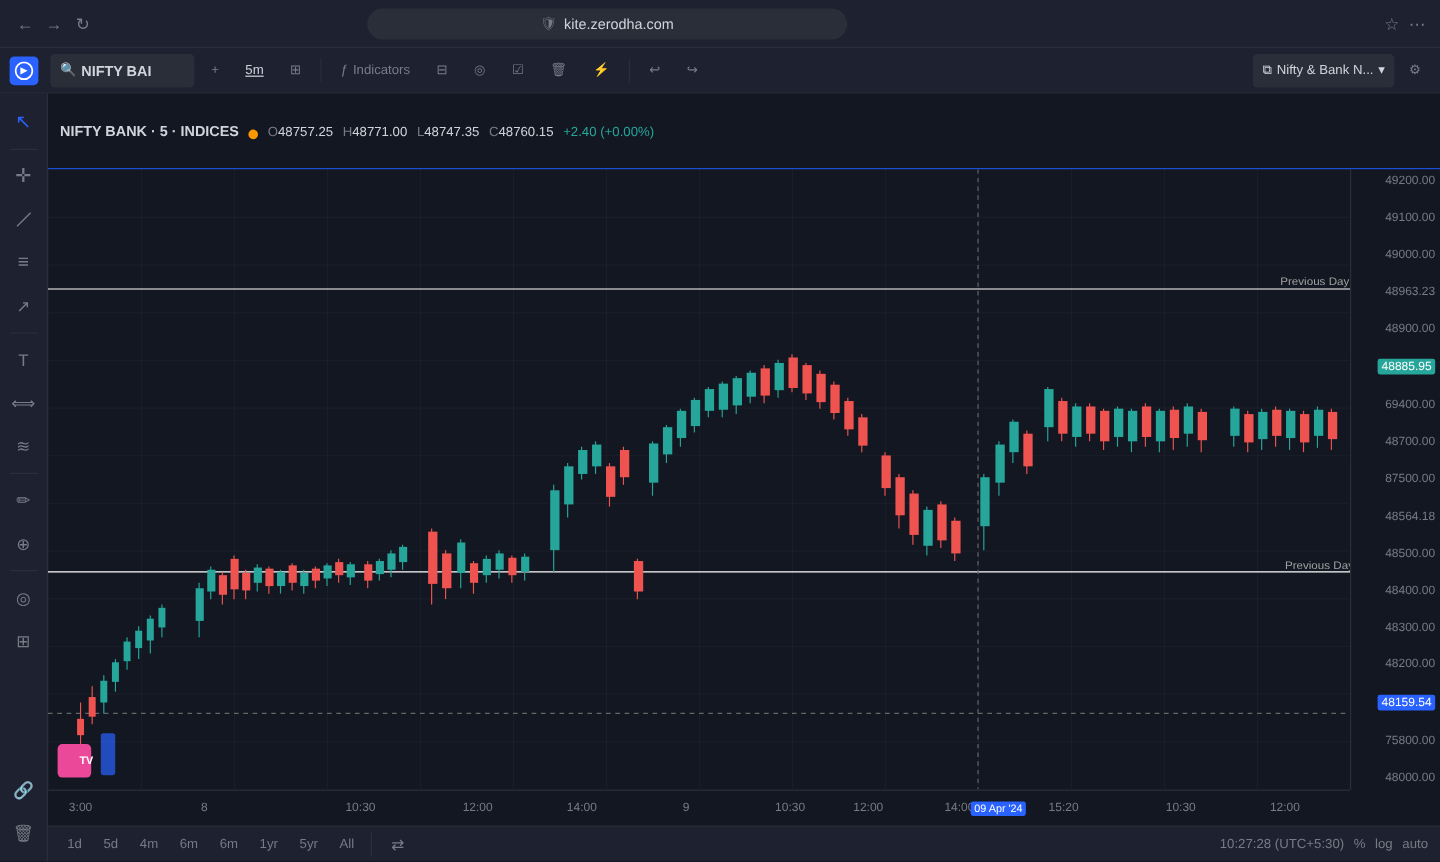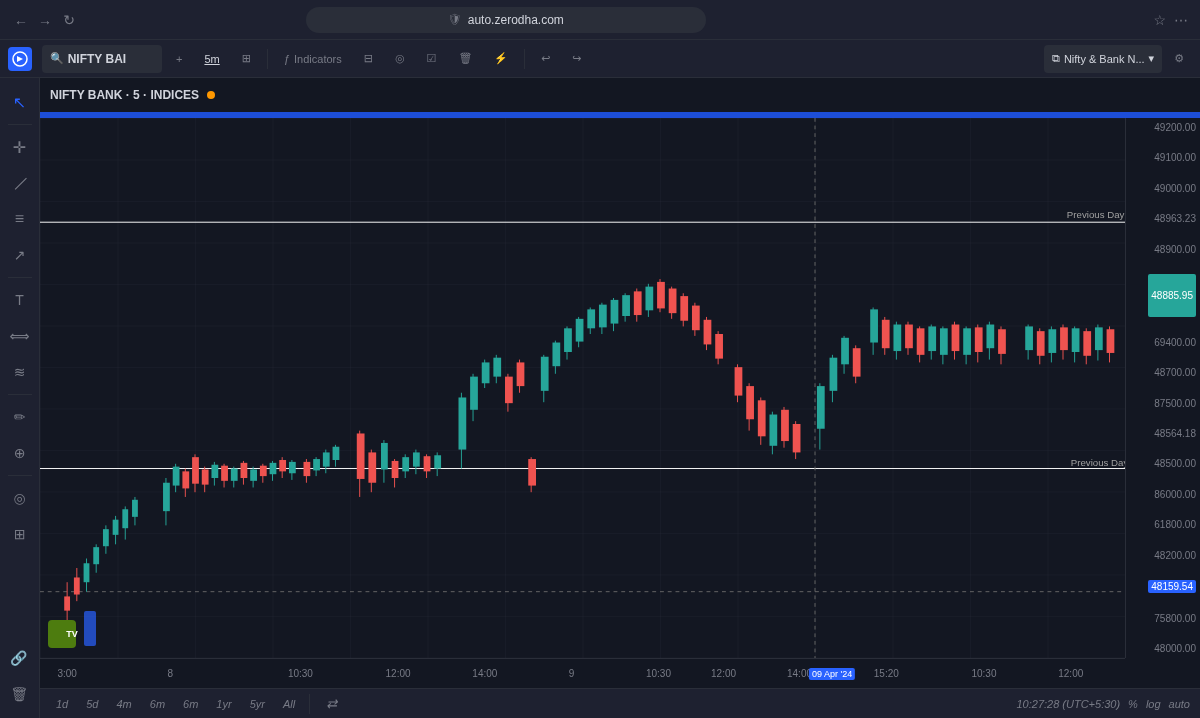--- a/index.html
+++ b/index.html
@@ -165,25 +165,25 @@
     .chart-container {
       flex: 1;
       display: flex;
       flex-direction: column;
       background: #131722;
       position: relative;
     }
 
     
     .chart-header {
-      padding: 10px 10px;
-      display: flex;
-      align-items: center;
+      padding: 24px 10px;
+      display: flex;
+      align-items: flex-end;
       gap: 8px;
-      border-bottom: 6px solid #1d4ed8;
+      border-bottom: 1px solid #1d4ed8;
     }
     .chart-title {
       font-size: 12px;
       font-weight: 600;
       color: #d1d4dc;
     }
     .chart-dot {
       width: 8px;
       height: 8px;
       border-radius: 50%;
@@ -242,21 +242,20 @@
 
     
     .bottom-bar {
       height: 30px;
       background: #1e2130;
       border-top: 1px solid #2a2e39;
       display: flex;
       align-items: center;
       padding: 0 10px;
       gap: 6px;
-      font-style: italic;
     }
     .timeframe-btn {
       padding: 2px 6px;
       border-radius: 3px;
       cursor: pointer;
       font-size: 11px;
       color: #787b86;
     }
     .bottom-right {
       margin-left: auto;
@@ -276,21 +275,21 @@
 <body>
 
 <div class="browser-chrome">
   <div class="nav-buttons">
     <div class="nav-btn">←</div>
     <div class="nav-btn">→</div>
     <div class="nav-btn">↻</div>
   </div>
   <div class="address-bar">
     <span class="shield-icon">🛡</span>
-    <span>auto.zerodha.com</span>
+    <span>kite.zerodha.com</span>
   </div>
   <div class="browser-actions">
     <div class="browser-action-btn">☆</div>
     <div class="browser-action-btn">⋯</div>
   </div>
 </div>
 
 <div class="toolbar">
   <div class="toolbar-logo">
     <svg width="16" height="16" viewBox="0 0 16 16">
@@ -372,20 +371,27 @@
     <div style="flex:1"></div>
     <div class="sidebar-icon" style="font-size:14px;">🔗</div>
     <div class="sidebar-icon" style="font-size:14px;">🗑</div>
   </div>
 
   <div class="chart-container">
 
     <div class="chart-header">
       <span class="chart-title">NIFTY BANK · 5 · INDICES</span>
       <div class="chart-dot"></div>
+      <div class="ohlc-data">
+        <span><span class="ohlc-label">O</span><span>48757.25</span></span>
+        <span><span class="ohlc-label">H</span><span>48771.00</span></span>
+        <span><span class="ohlc-label">L</span><span>48747.35</span></span>
+        <span><span class="ohlc-label">C</span><span>48760.15</span></span>
+        <span class="ohlc-change-pos">+2.40 (+0.00%)</span>
+      </div>
     </div>
 
     <div class="chart-body">
 
       <svg class="candlestick-chart" viewBox="0 0 1120 570" preserveAspectRatio="none" style="position:absolute;left:0;top:0;right:75px;bottom:30px;width:calc(100% - 75px);height:calc(100% - 30px);">
         <defs>
           <pattern id="grid" width="80" height="43.8" patternUnits="userSpaceOnUse">
             <path d="M 80 0 L 0 0 0 43.8" fill="none" stroke="#2a2e39" stroke-width="0.5"></path>
           </pattern>
         </defs>
@@ -673,32 +679,32 @@
         <div class="price-label">49200.00</div>
         <div class="price-label">49100.00</div>
         <div class="price-label">49000.00</div>
 
         <div style="position:relative; display:flex; justify-content:flex-end; align-items:center;">
           <span class="price-label">48963.23</span>
         </div>
         <div class="price-label">48900.00</div>
 
         <div style="display:flex; justify-content:flex-end;">
-          <span style="background:#26a69a;color:white;font-size:10px;padding:16px 3px;border-radius:2px;font-weight:500;">48885.95</span>
+          <span style="background:#26a69a;color:white;font-size:10px;padding:1px 3px;border-radius:2px;font-weight:500;">48885.95</span>
         </div>
         <div class="price-label">69400.00</div>
         <div class="price-label">48700.00</div>
         <div class="price-label">87500.00</div>
 
         <div style="position:relative; display:flex; justify-content:flex-end; align-items:center;">
           <span class="price-label">48564.18</span>
         </div>
         <div class="price-label">48500.00</div>
-        <div class="price-label">86000.00</div>
-        <div class="price-label">61800.00</div>
+        <div class="price-label">48400.00</div>
+        <div class="price-label">48300.00</div>
         <div class="price-label">48200.00</div>
 
         <div style="display:flex; justify-content:flex-end;">
           <span style="background:#2962ff;color:white;font-size:10px;padding:1px 3px;border-radius:2px;font-weight:500;">48159.54</span>
         </div>
         <div class="price-label">75800.00</div>
         <div class="price-label">48000.00</div>
       </div>
 
       <div class="time-axis" style="position:absolute;bottom:0;left:0;right:75px;height:30px;border-top:1px solid #2a2e39;">
@@ -710,21 +716,21 @@
         <span class="time-label" style="left:49%;">9</span>
         <span class="time-label" style="left:57%;">10:30</span>
         <span class="time-label" style="left:63%;">12:00</span>
         <span class="time-label" style="left:70%;">14:00</span>
         <span class="time-label" style="left:73%;font-size:9px;background:#2962ff;color:white;padding:1px 3px;border-radius:2px;transform:translateX(-50%);">09 Apr '24</span>
         <span class="time-label" style="left:78%;">15:20</span>
         <span class="time-label" style="left:87%;">10:30</span>
         <span class="time-label" style="left:95%;">12:00</span>
       </div>
 
-      <div style="position:absolute;bottom:40px;left:8px;width:28px;height:28px;background:#4d7c0f;border-radius:4px;display:flex;align-items:center;justify-content:center;color:white;font-weight:bold;font-size:9px;padding-left:20px;">TV</div>
+      <div style="position:absolute;bottom:40px;left:8px;width:28px;height:28px;background:#ec4899;border-radius:4px;display:flex;align-items:center;justify-content:center;color:white;font-weight:bold;font-size:9px;padding-left:20px;">TV</div>
 
       <div style="position:absolute;bottom:42px;left:44px;width:12px;height:35px;background:#2962ff;border-radius:2px;opacity:0.7;"></div>
 
     </div>
 
     <div class="bottom-bar">
       <div class="timeframe-btn">1d</div>
       <div class="timeframe-btn">5d</div>
       <div class="timeframe-btn">4m</div>
       <div class="timeframe-btn">6m</div>

